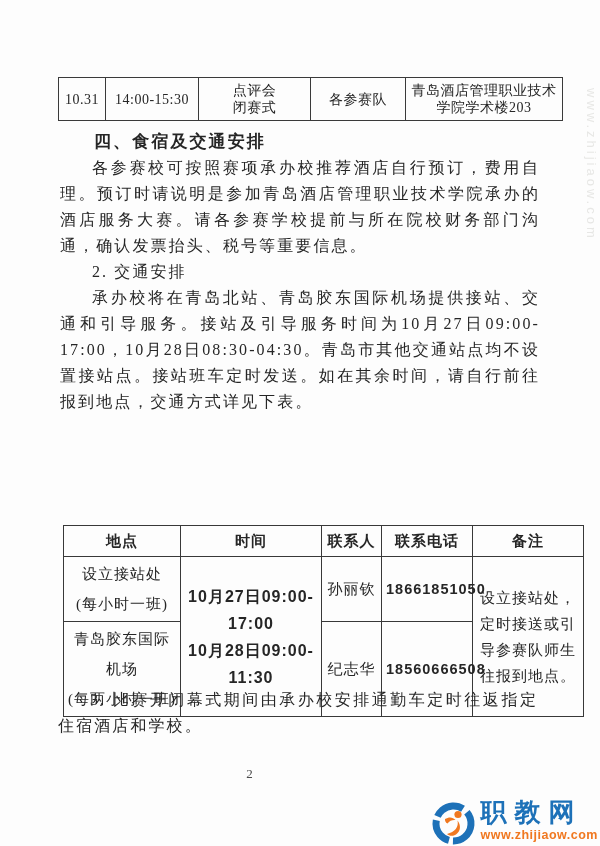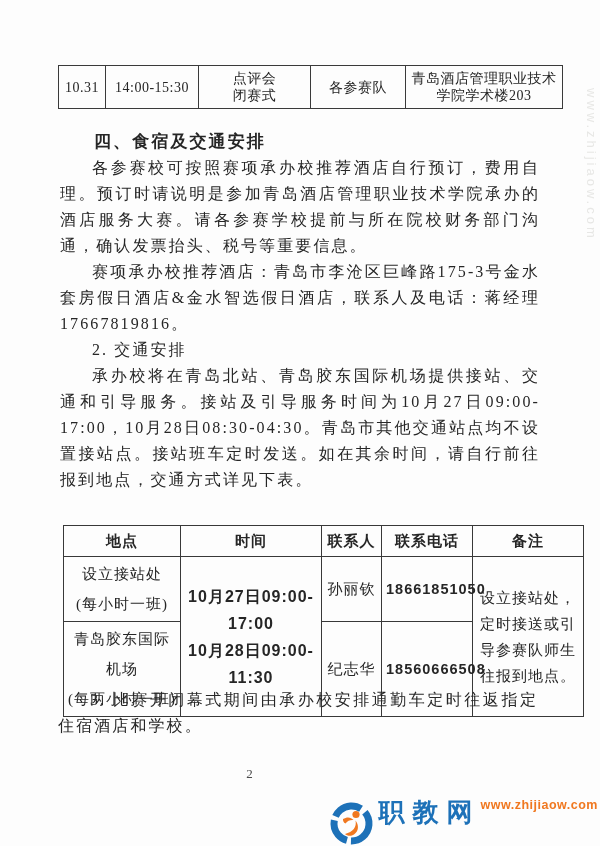--- a/index.html
+++ b/index.html
@@ -8,21 +8,21 @@
     background:#fdfdfd;
     position:relative;
     overflow:hidden;
     font-family:"Liberation Serif","DejaVu Serif",serif;
     color:#262626;
   }
   .page{position:absolute;inset:0;}
 
   
   .top-table{
-    position:absolute;left:58px;top:65px;width:479px;
+    position:absolute;left:58px;top:77px;width:479px;
     border-collapse:collapse;table-layout:fixed;
   }
   .top-table td{
     border:1px solid #3a3a3a;
     text-align:center;vertical-align:middle;
     font-size:14px;line-height:17px;
     padding:4px 2px;
     letter-spacing:0.5px;
   }
 
@@ -83,21 +83,21 @@
     position:absolute;right:1px;top:88px;
     writing-mode:vertical-rl;
     font-family:"Liberation Sans","DejaVu Sans",sans-serif;
     font-size:13px;letter-spacing:3px;color:#e7e7e5;
   }
   .brand{
     position:absolute;right:2px;bottom:0;
     display:flex;align-items:flex-start;
   }
   .brand-icon{width:45px;height:45px;margin-top:3px;}
-  .brand-text{display:flex;flex-direction:row;align-items:flex-start;margin-left:4px;}
+  .brand-text{display:flex;flex-direction:column;align-items:flex-start;margin-left:4px;}
   .brand-name{
     font-size:26px;font-weight:bold;color:#1d71b8;
     letter-spacing:8px;line-height:30px;white-space:nowrap;
     font-family:"Liberation Serif","DejaVu Serif",serif;
   }
   .brand-url{
     font-size:12.5px;font-weight:bold;color:#f07820;
     font-family:"Liberation Sans","DejaVu Sans",sans-serif;
     letter-spacing:0.5px;line-height:14px;
   }
@@ -118,21 +118,20 @@
         </td>
         <td style="width:90px">各参赛队</td>
         <td style="width:152px">青岛酒店管理职业技术学院学术楼203</td>
       </tr>
     </tbody>
   </table>
 
   <div class="content">
     <p class="sec-heading">四、食宿及交通安排</p>
     <p>各参赛校可按照赛项承办校推荐酒店自行预订，费用自理。预订时请说明是参加青岛酒店管理职业技术学院承办的酒店服务大赛。请各参赛学校提前与所在院校财务部门沟通，确认发票抬头、税号等重要信息。</p>
-    <p>赛项承办校推荐酒店：青岛市李沧区巨峰路175-3号金水套房假日酒店&amp;金水智选假日酒店，联系人及电话：蒋经理17667819816。</p>
     <p>2. 交通安排</p>
     <p>承办校将在青岛北站、青岛胶东国际机场提供接站、交通和引导服务。接站及引导服务时间为10月27日09:00-17:00，10月28日08:30-04:30。青岛市其他交通站点均不设置接站点。接站班车定时发送。如在其余时间，请自行前往报到地点，交通方式详见下表。</p>
   </div>
 
   <table class="transport-table">
     <tbody>
       <tr>
         <th style="width:108px">地点</th>
         <th style="width:132px">时间</th>
         <th style="width:51px">联系人</th>

